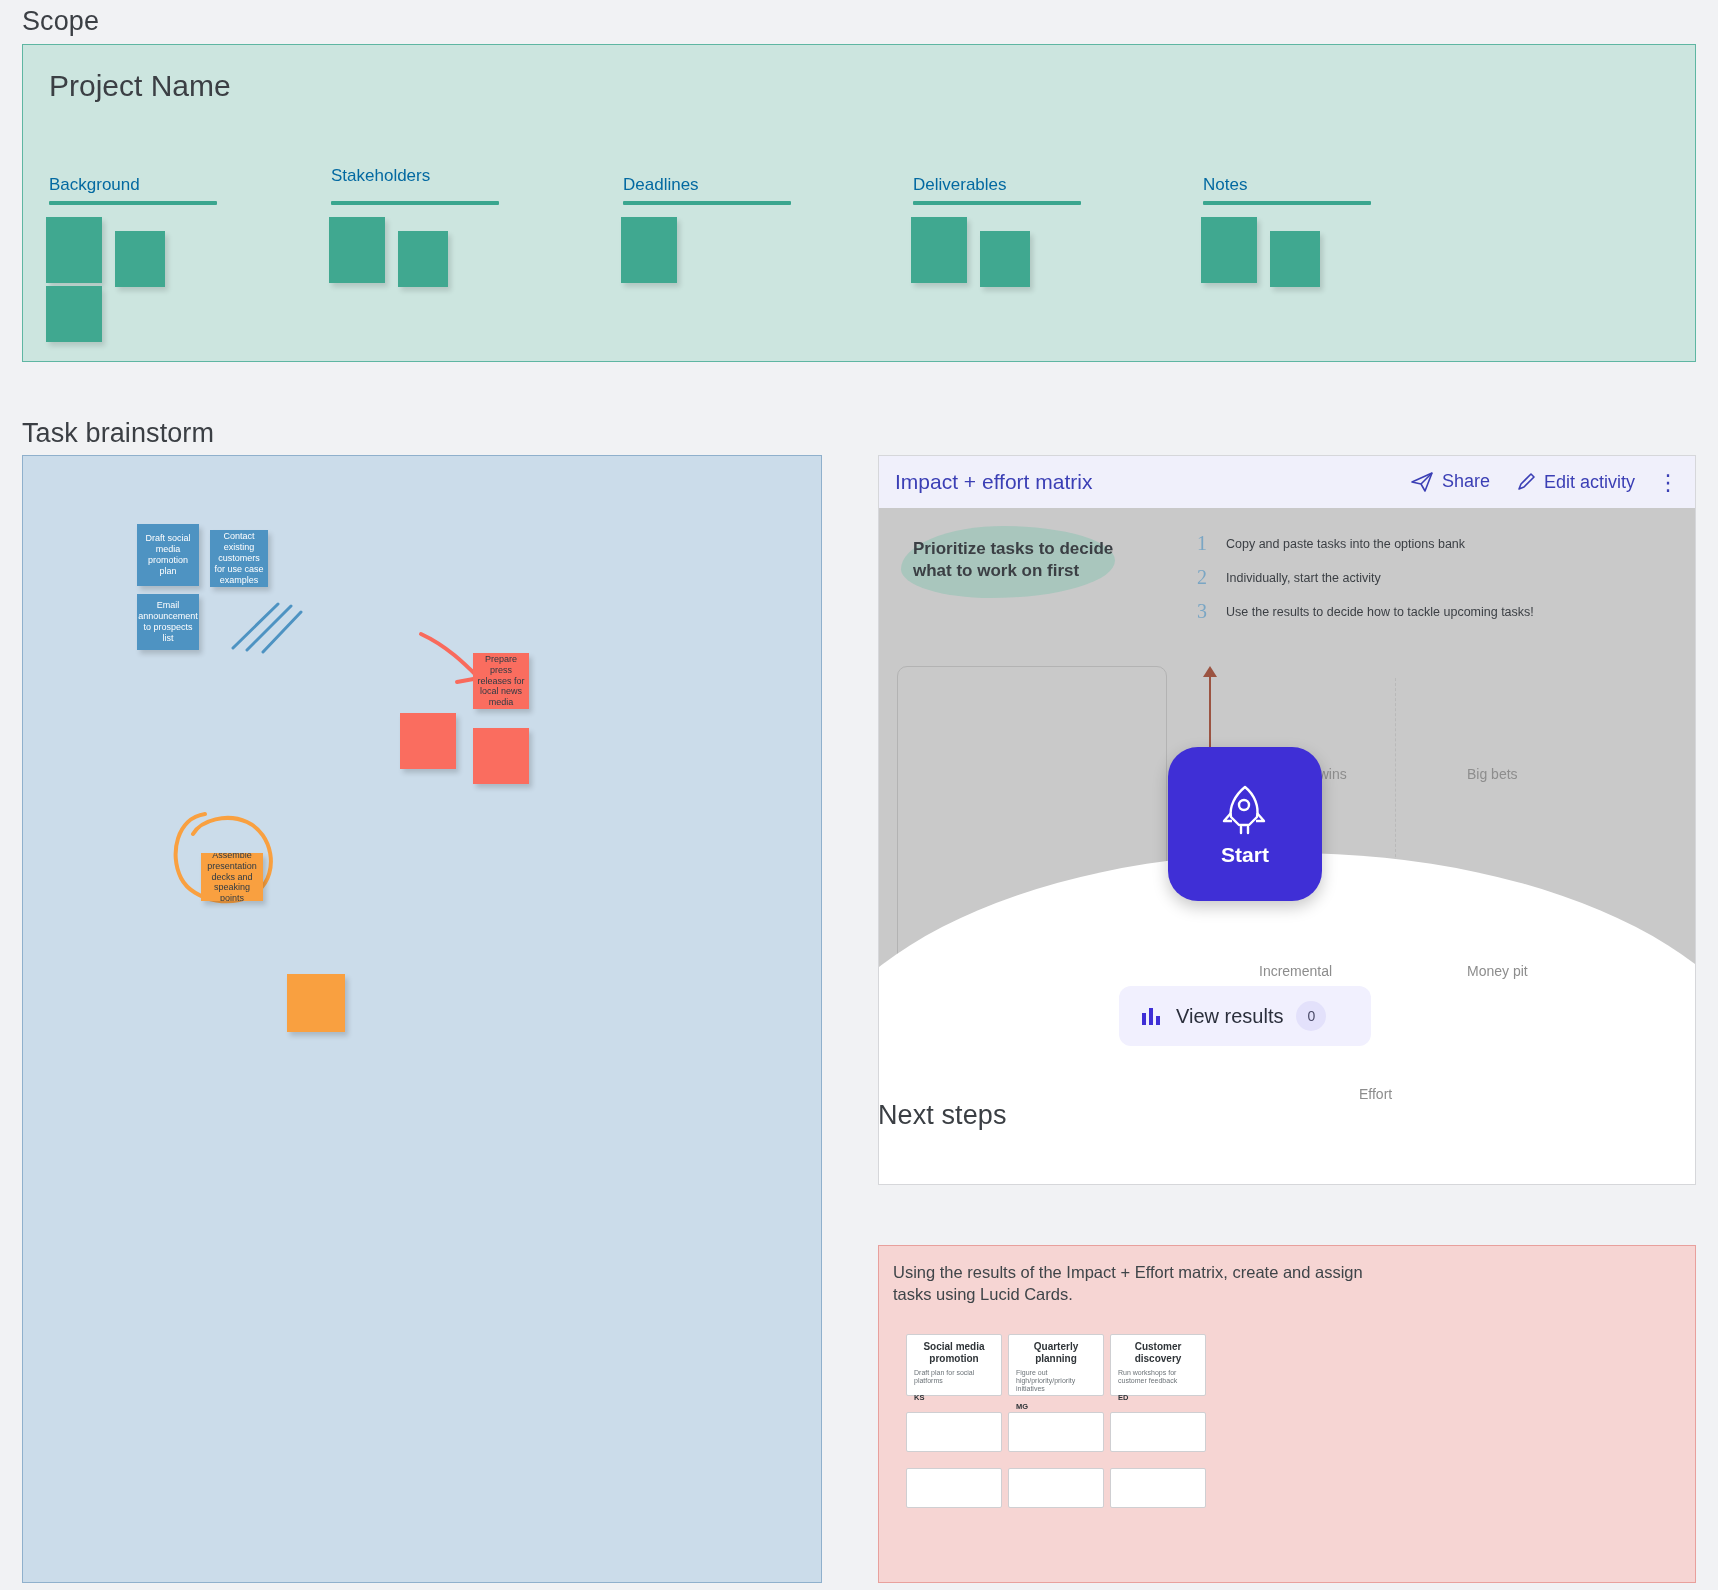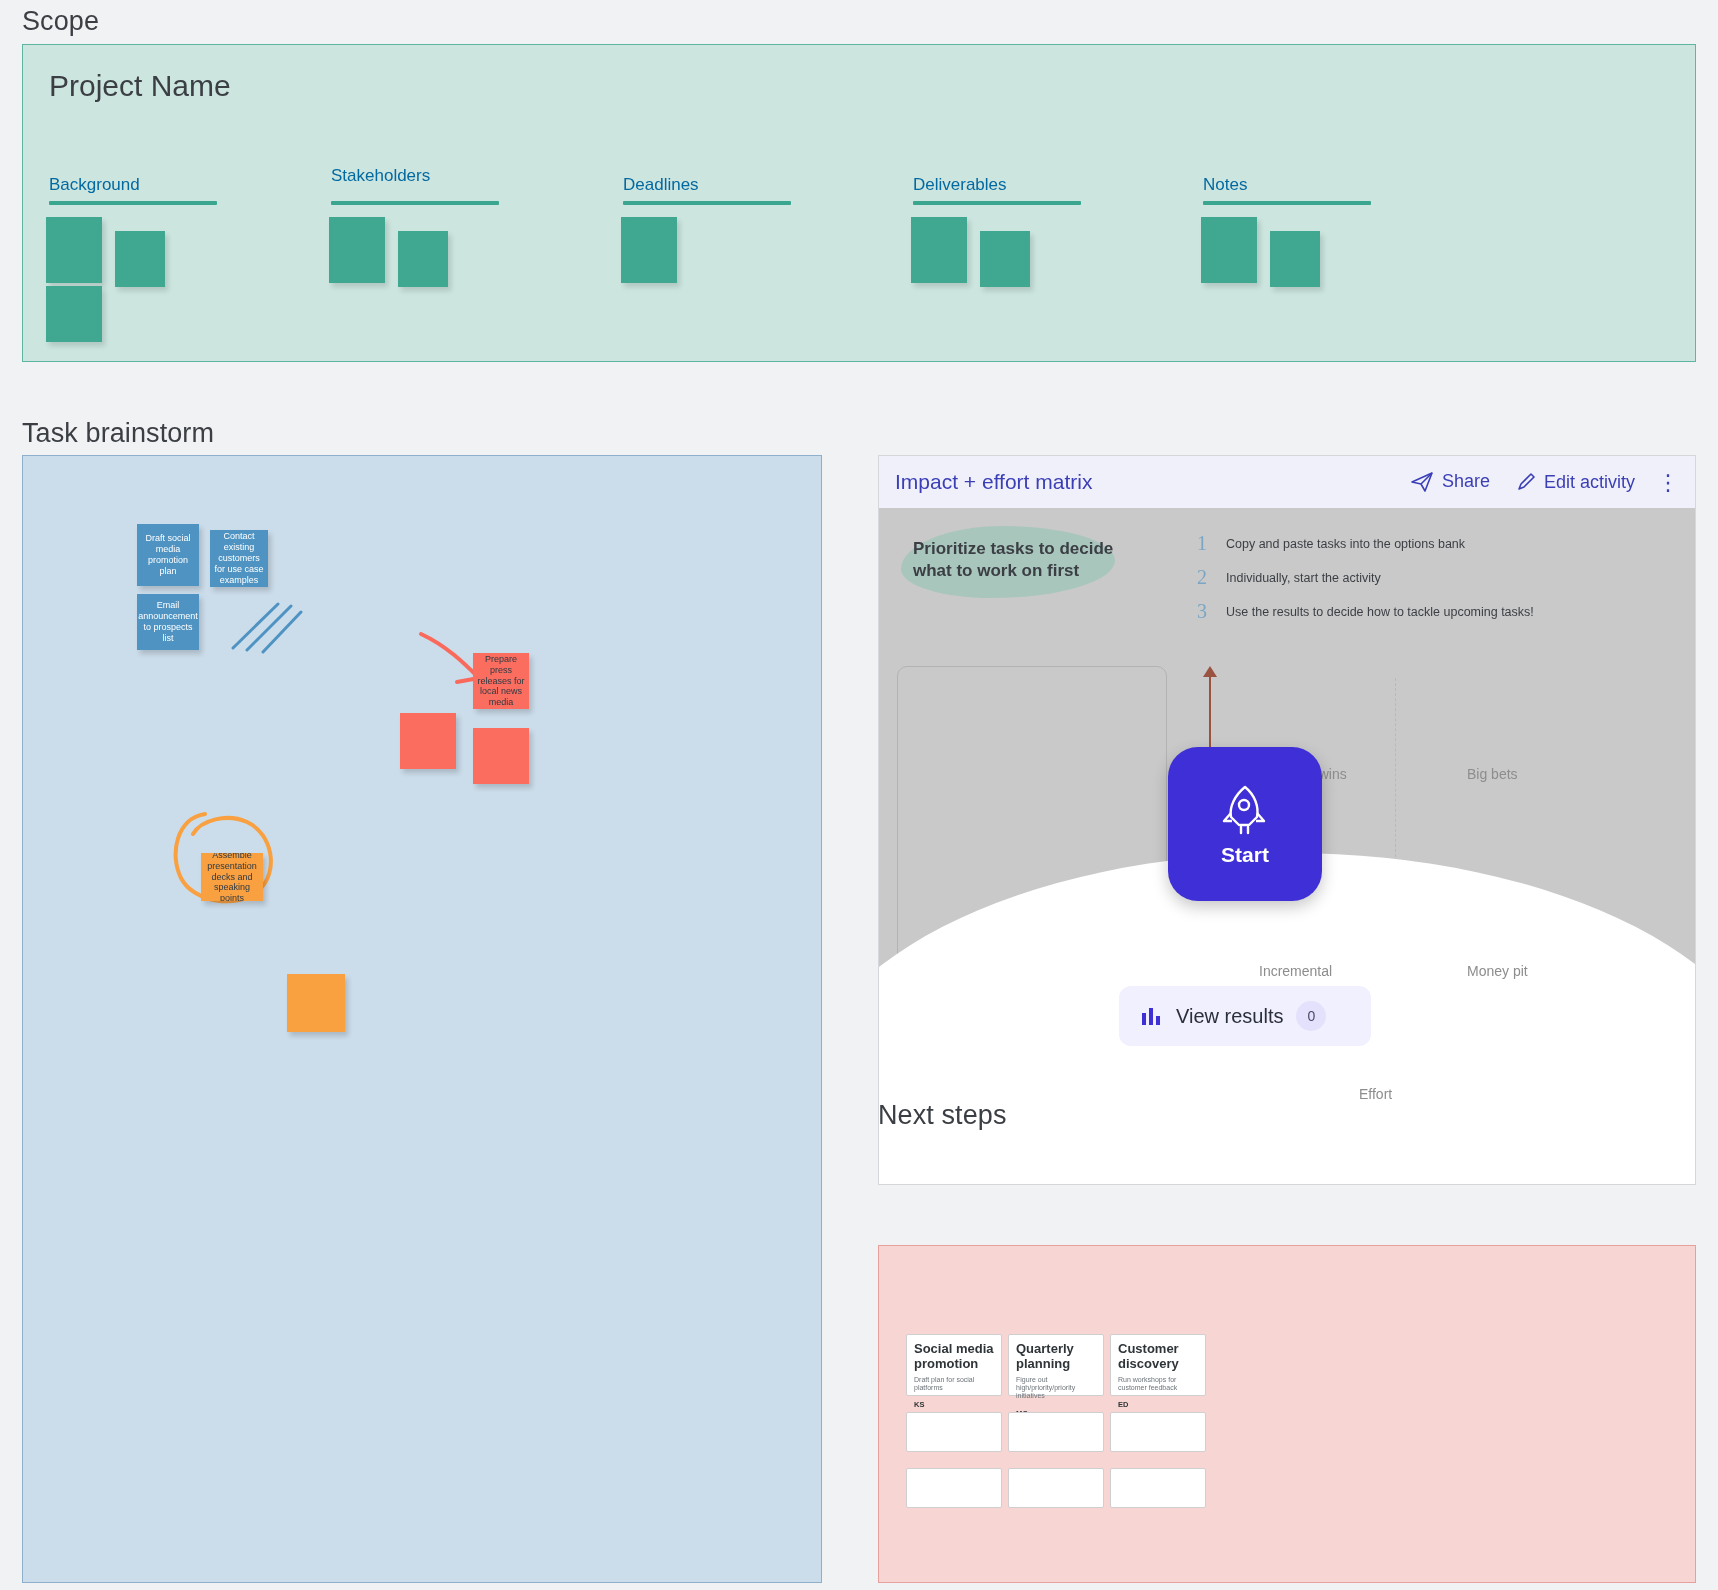--- a/index.html
+++ b/index.html
@@ -276,21 +276,21 @@
     color: #3f4549;
     line-height: 1.35;
   }
   .lucid-card {
     position: absolute;
     background: #ffffff;
     border: 1px solid #cfcfd2;
     border-radius: 2px;
     padding: 6px 7px;
   }
-  .lc-title { font-size: 13px; font-weight: bold; color: #2f3438; line-height: 1.18; }
+  .lc-title { font-size: 10px; font-weight: bold; color: #2f3438; line-height: 1.18; text-align: center; }
   .lc-desc  { font-size: 7px; color: #6d7479; margin-top: 4px; line-height: 1.2; }
   .lc-init  { font-size: 7.5px; font-weight: bold; color: #2f3438; margin-top: 8px; }
   .blank-card {
     position: absolute;
     background: #ffffff;
     border: 1px solid #cfcfd2;
     border-radius: 2px;
   }
 </style>
 </head>
@@ -435,20 +435,24 @@
         <span class="vr-count">0</span>
       </div>
 
       <div class="effort-label">Effort</div>
     </div>
   </div>
 
   <div class="section-title" style="left:878px; top:1100px;">Next steps</div>
 
   <div class="nextsteps-frame">
+    <div class="ns-text">
+      <div>Using the results of the Impact + Effort matrix, create and assign</div>
+      <div>tasks using Lucid Cards.</div>
+    </div>
 
     <div class="lucid-card" style="left:27px; top:88px; width:96px; height:62px;">
       <div class="lc-title">Social media promotion</div>
       <div class="lc-desc">Draft plan for social platforms</div>
       <div class="lc-init">KS</div>
     </div>
     <div class="lucid-card" style="left:129px; top:88px; width:96px; height:62px;">
       <div class="lc-title">Quarterly planning</div>
       <div class="lc-desc">Figure out high/priority/priority initiatives</div>
       <div class="lc-init">MG</div>

